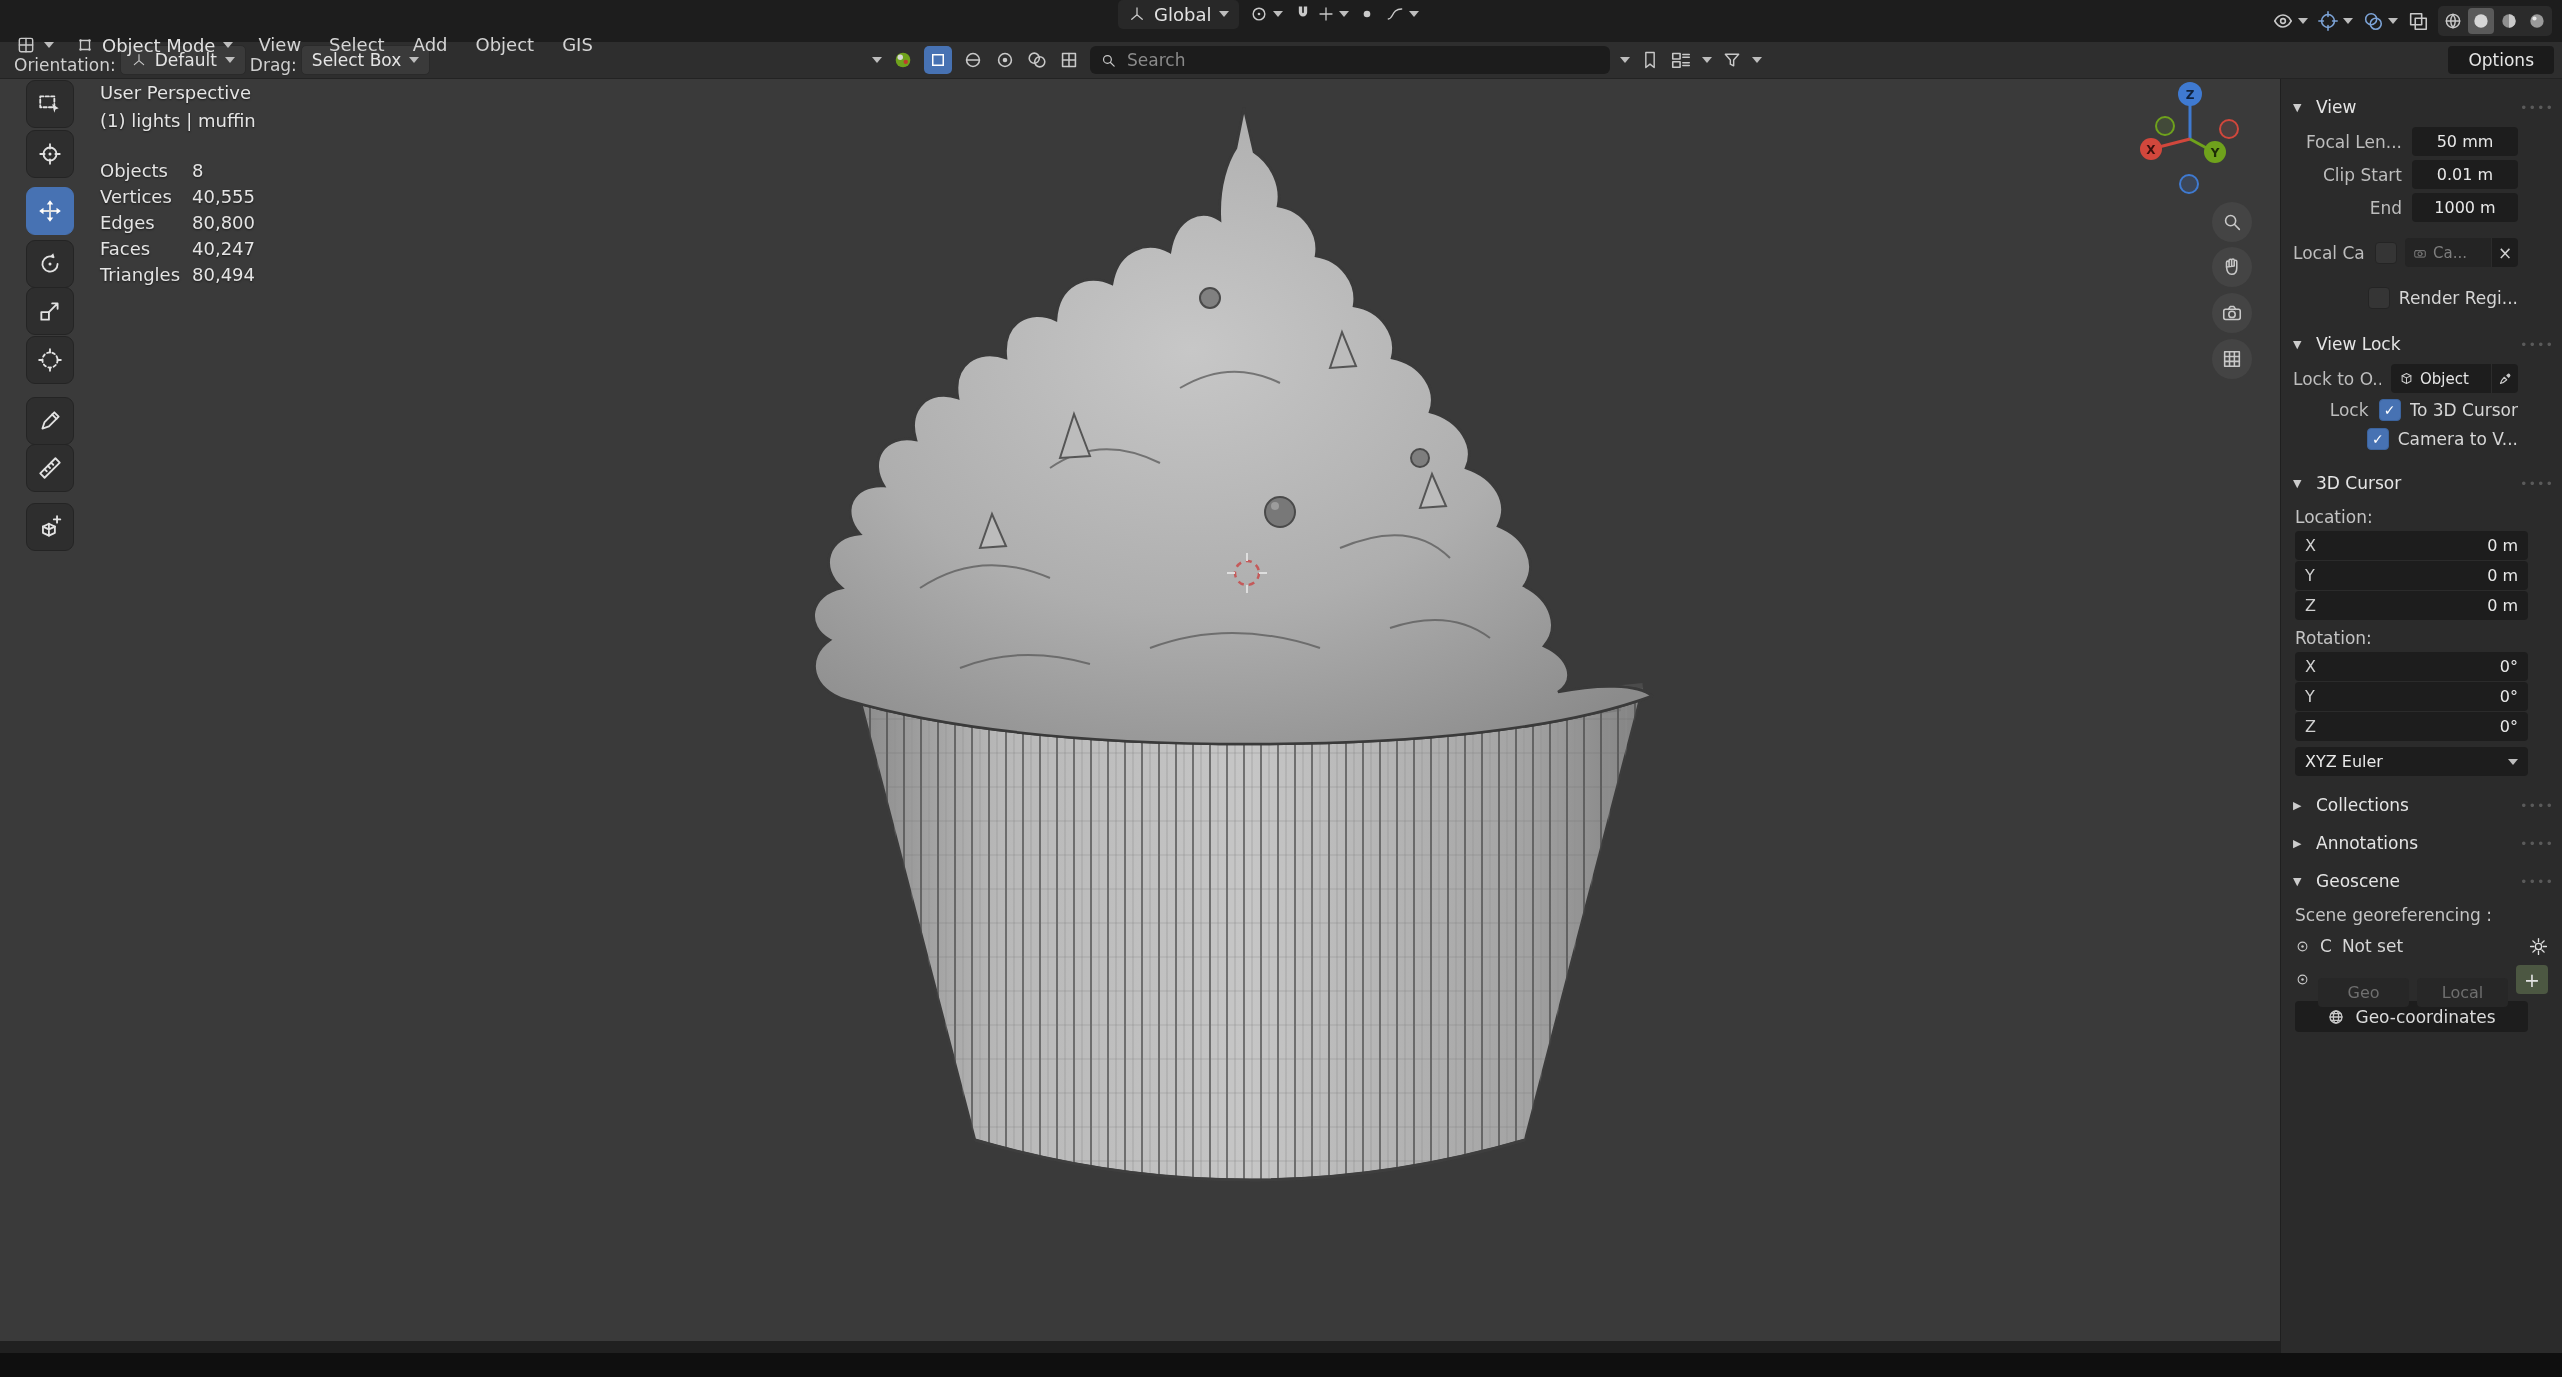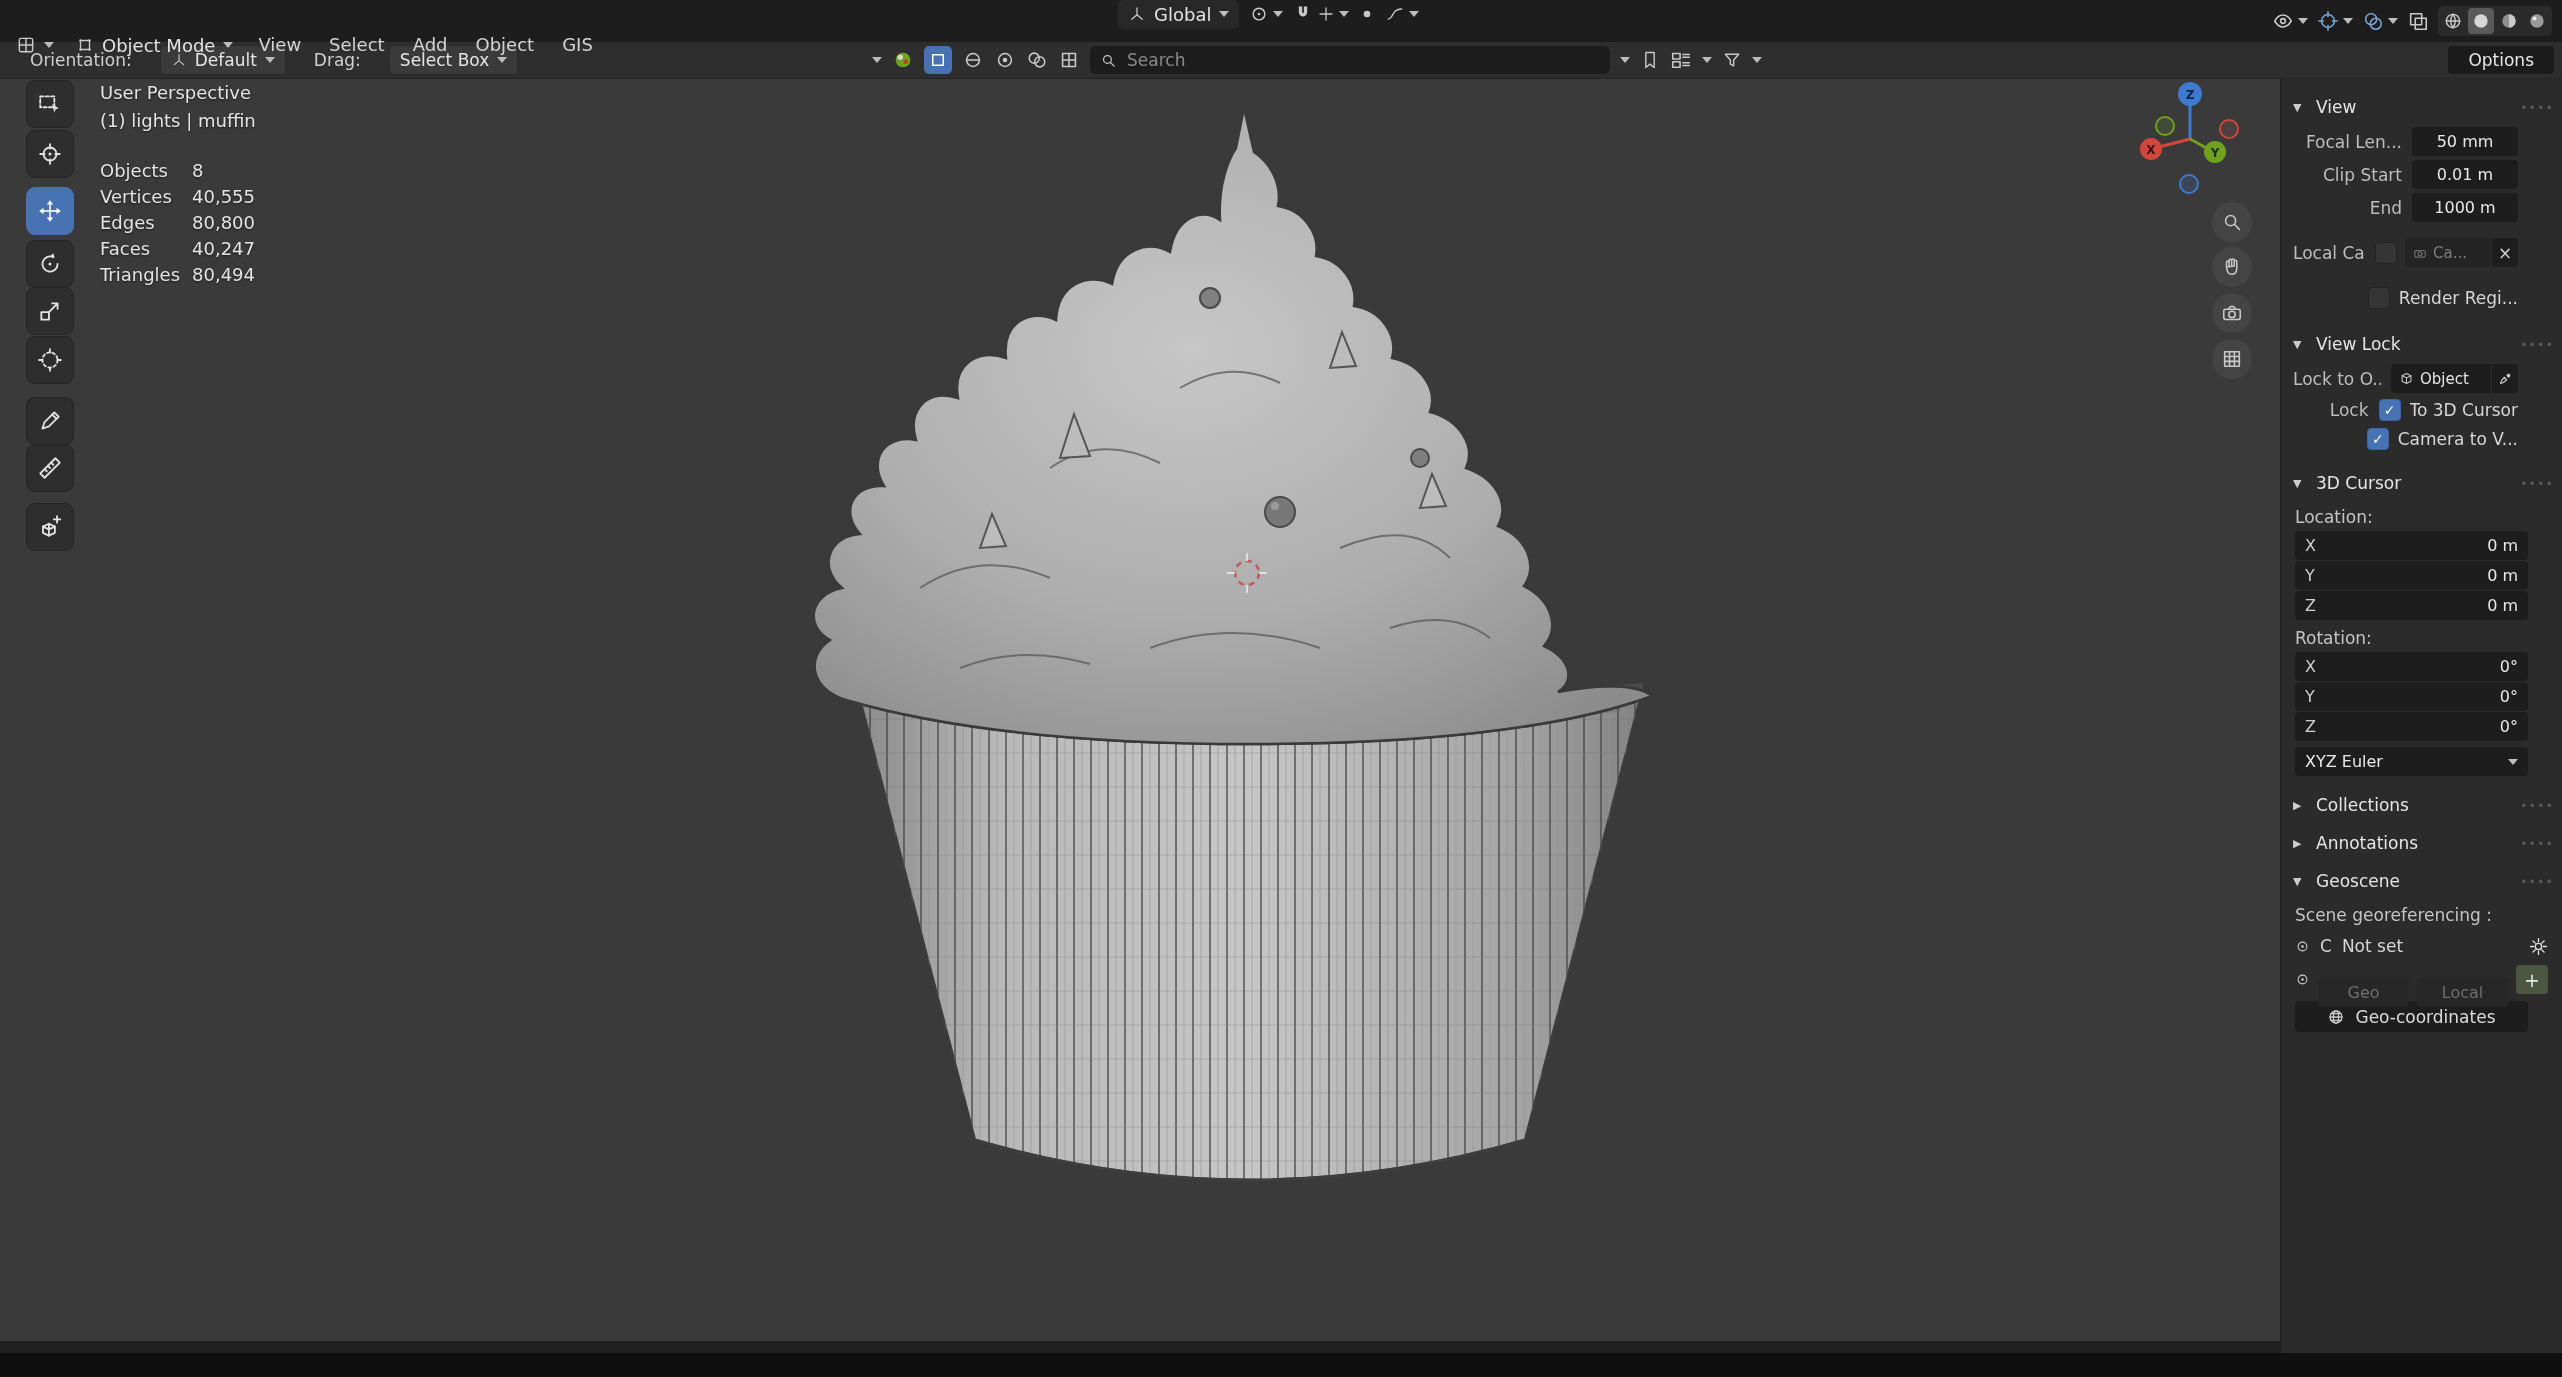--- a/index.html
+++ b/index.html
@@ -18,21 +18,21 @@
   .tb-center{position:absolute;left:1118px;top:0;height:28px;display:flex;align-items:center;gap:10px;}
   .tb-right{position:absolute;right:10px;top:0;height:42px;display:flex;align-items:center;gap:9px;}
   .icnbtn{display:flex;align-items:center;gap:4px;}
   .pill{display:flex;align-items:center;background:#2b2b2b;border-radius:5px;padding:2px;gap:2px;}
   .shade{width:26px;height:26px;display:flex;align-items:center;justify-content:center;border-radius:4px;}
   .shade.active{background:#5a5a5a;}
 
   
   .hdr{position:absolute;left:0;top:42px;width:2562px;height:36px;background:#2e2e2e;
        border-bottom:1px solid #232323;display:flex;align-items:center;font-size:17px;color:#cfcfcf;z-index:7;}
-  .hdr-left{display:flex;align-items:center;gap:28px;padding-left:30px;}
+  .hdr-left{display:flex;align-items:flex-end;gap:4px;padding-left:14px;}
   .hdrdd{display:flex;align-items:center;gap:8px;background:#3a3a3a;border:1px solid #2a2a2a;
          border-radius:5px;height:28px;padding:0 10px;color:#e4e4e4;}
   .hdr-center{position:absolute;left:872px;top:3px;height:30px;display:flex;align-items:center;gap:10px;}
   .searchbox{width:500px;height:28px;background:#1c1c1c;border-radius:6px;display:flex;
              align-items:center;gap:8px;padding:0 10px;}
   .searchbox input{flex:1;background:transparent;border:none;outline:none;color:#ffffff;
                    font-size:17px;font-family:"DejaVu Sans",sans-serif;}
   .searchbox input::placeholder{color:#8a8a8a;}
   .optbtn{position:absolute;right:8px;top:4px;height:28px;background:#1b1b1b;border-radius:4px;
           display:flex;align-items:center;padding:0 20px;color:#e6e6e6;}

